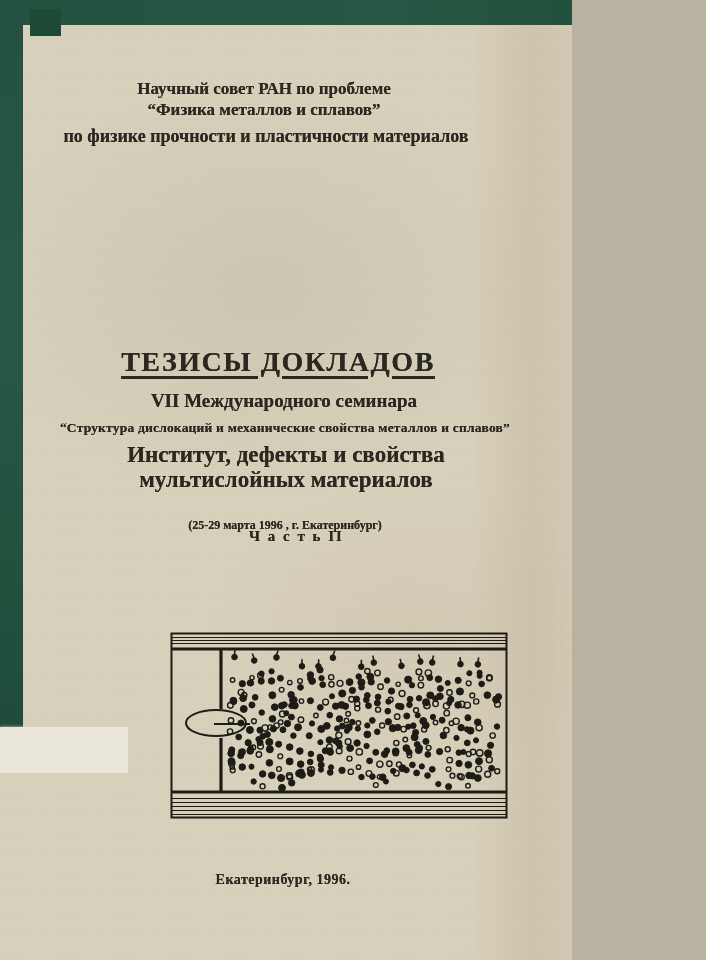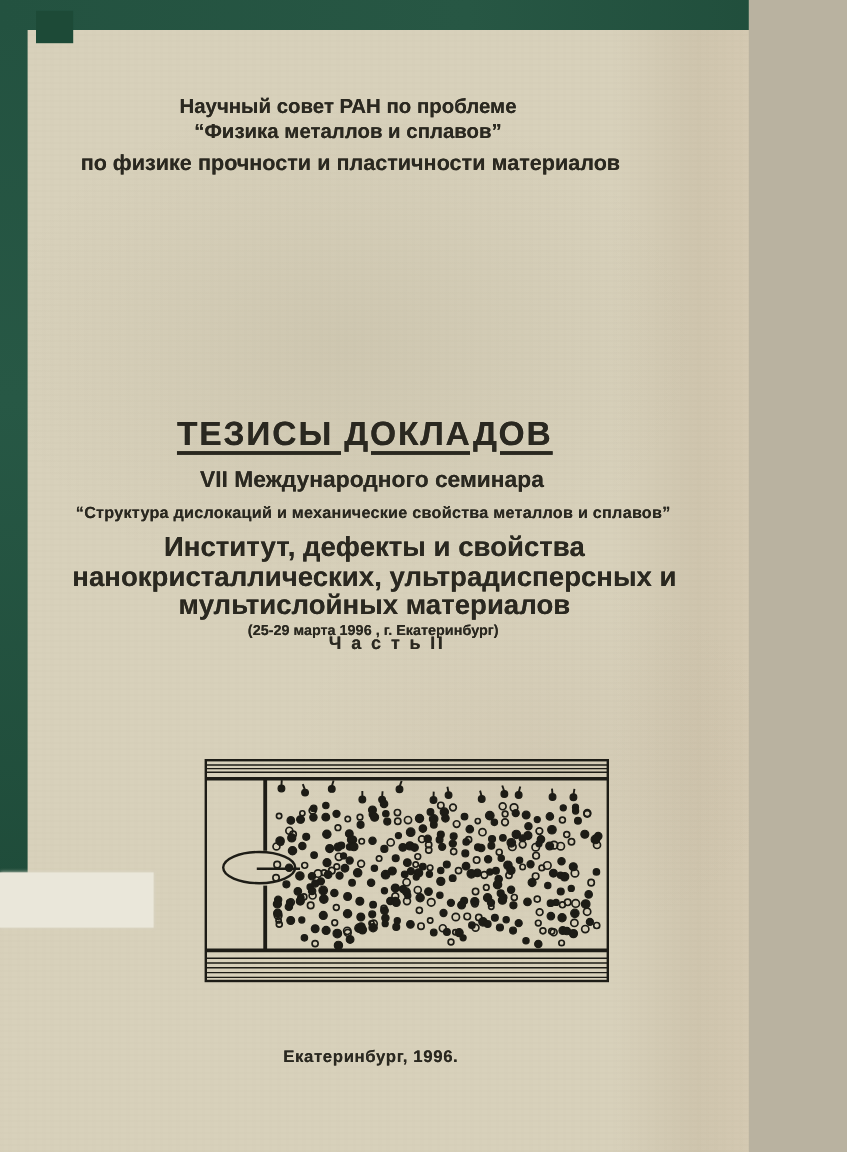--- a/index.html
+++ b/index.html
@@ -2,26 +2,26 @@
 <html style="--paper: #d8d1bb; --green: #235240; --green2: #1d4a37; --ink: #2a2820; --patch: #eae7da;"><head>
 <meta charset="utf-8">
 <style>
   :root{
     --paper:#d8d1bb; --green:#235240; --green2:#1d4a37;
     --ink:#2a2820; --patch:#eae7da;
   }
   html,body{margin:0;padding:0;}
   body{width:706px;height:960px;overflow:hidden;background:#b9b2a0;}
   .page{
-    position:relative;width:624px;height:960px;overflow:hidden;
+    position:relative;width:572px;height:960px;overflow:hidden;
     background:
       radial-gradient(420px 300px at 46% 30%, rgba(120,110,85,0.10), rgba(120,110,85,0) 70%),
       radial-gradient(300px 220px at 72% 66%, rgba(150,120,100,0.08), rgba(150,120,100,0) 70%),
       linear-gradient(90deg, var(--paper) 0%, var(--paper) 82%, #cfc5ae 93%, #d4c9b2 100%);
-    font-family:Liberation Sans, sans-serif;
+    font-family:Liberation Serif, serif;
     color:var(--ink);
   }
   .grain{
     position:absolute;inset:0;pointer-events:none;opacity:.5;
     background:
       repeating-linear-gradient(0deg, rgba(110,100,80,.025) 0 2px, rgba(0,0,0,0) 2px 5px),
       repeating-linear-gradient(90deg, rgba(110,100,80,.02) 0 3px, rgba(0,0,0,0) 3px 7px);
   }
   .edge-left{position:absolute;left:0;top:0;width:23px;height:739px;
     background:linear-gradient(180deg,var(--green) 0%,#275845 45%,#1f4c3a 100%);}
@@ -68,21 +68,20 @@
     <span>ТЕЗИСЫ ДОКЛАДОВ</span>
   </div>
   <div class="tline seminar">
     <span>VII Международного семинара</span>
   </div>
   <div class="tline subtitle">
     <span>“Структура дислокаций и механические свойства металлов и сплавов”</span>
   </div>
   <div class="tline subject">
     <div>Институт, дефекты и свойства</div>
-    <div>нанокристаллических, ультрадисперсных и</div>
     <div>мультислойных материалов</div>
   </div>
   <div class="tline dateplace">
     <span>(25-29 марта 1996 , г. Екатеринбург)</span>
   </div>
   <div class="tline part">
     <span>Ч а с т ь   II</span>
   </div>
 
   <svg class="figure" viewBox="0 0 338 188" xmlns="http://www.w3.org/2000/svg" id="fig-svg">

